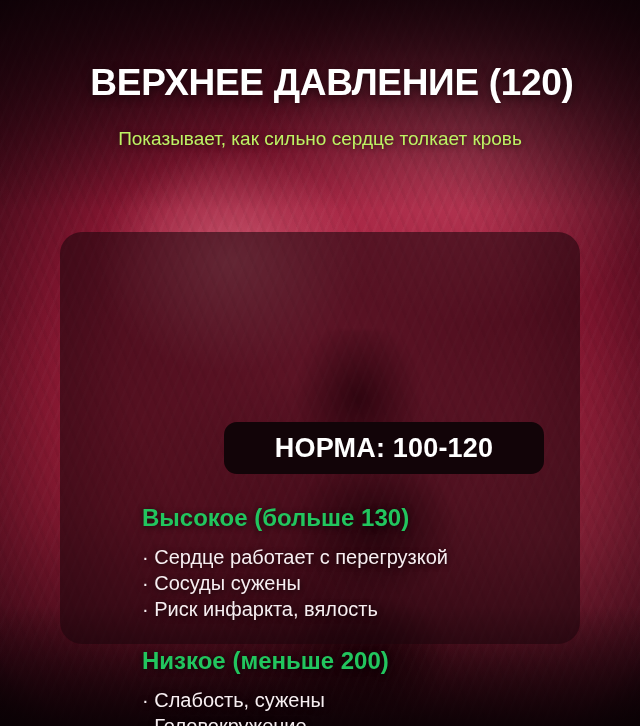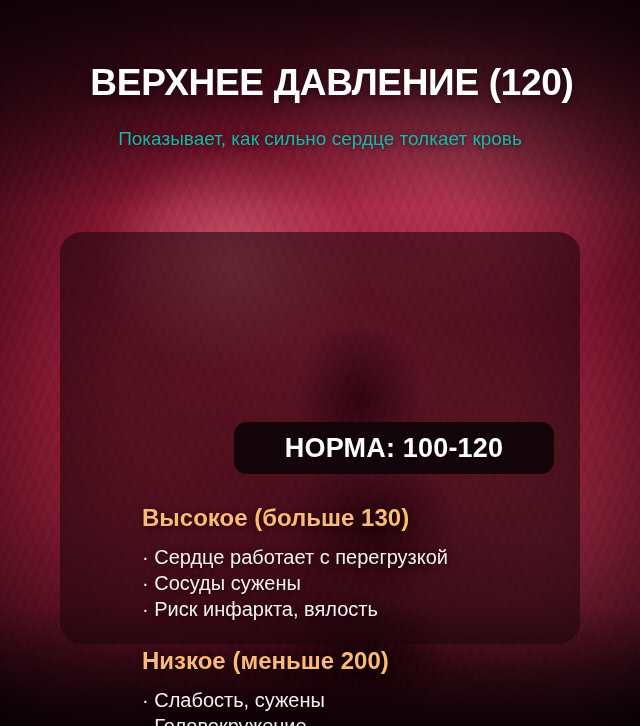--- a/index.html
+++ b/index.html
@@ -89,40 +89,40 @@
     letter-spacing: -0.3px;
     text-shadow: 0 2px 10px rgba(0,0,0,0.55);
     white-space: nowrap;
   }
   .subtitle {
     position: absolute;
     top: 128px;
     left: 0;
     width: 640px;
     text-align: center;
-    color: #14b8a6;
+    color: #bef264;
     font-size: 19px;
     font-weight: normal;
     text-shadow: 0 1px 6px rgba(0,0,0,0.6);
     white-space: nowrap;
   }
 
   .panel {
     position: absolute;
     left: 60px;
     top: 232px;
     width: 520px;
     height: 412px;
     background: rgba(28,6,12,0.58);
     border-radius: 22px;
   }
 
   .badge {
     position: absolute;
-    left: 174px;
+    left: 164px;
     top: 190px;
     width: 320px;
     height: 52px;
     background: #120408;
     border-radius: 13px;
     display: flex;
     align-items: center;
     justify-content: center;
   }
   .badge span {
@@ -132,21 +132,21 @@
     letter-spacing: 0.2px;
     white-space: nowrap;
   }
 
   .section {
     position: absolute;
     left: 82px;
     width: 470px;
   }
   .sec-head {
-    color: #fdba74;
+    color: #22c55e;
     font-size: 24px;
     font-weight: bold;
     text-shadow: 0 1px 6px rgba(0,0,0,0.7);
     margin: 0 0 12px 0;
     white-space: nowrap;
   }
   .bullets {
     list-style: none;
     margin: 0;
     padding: 0;

